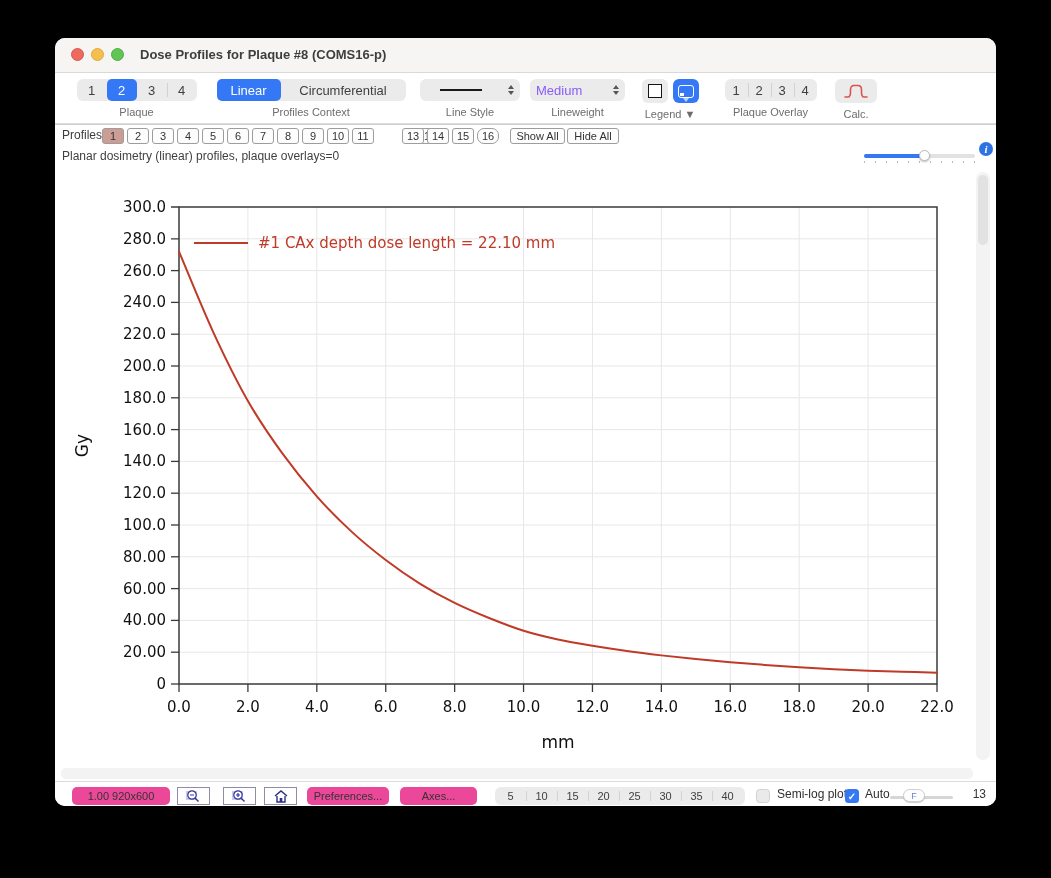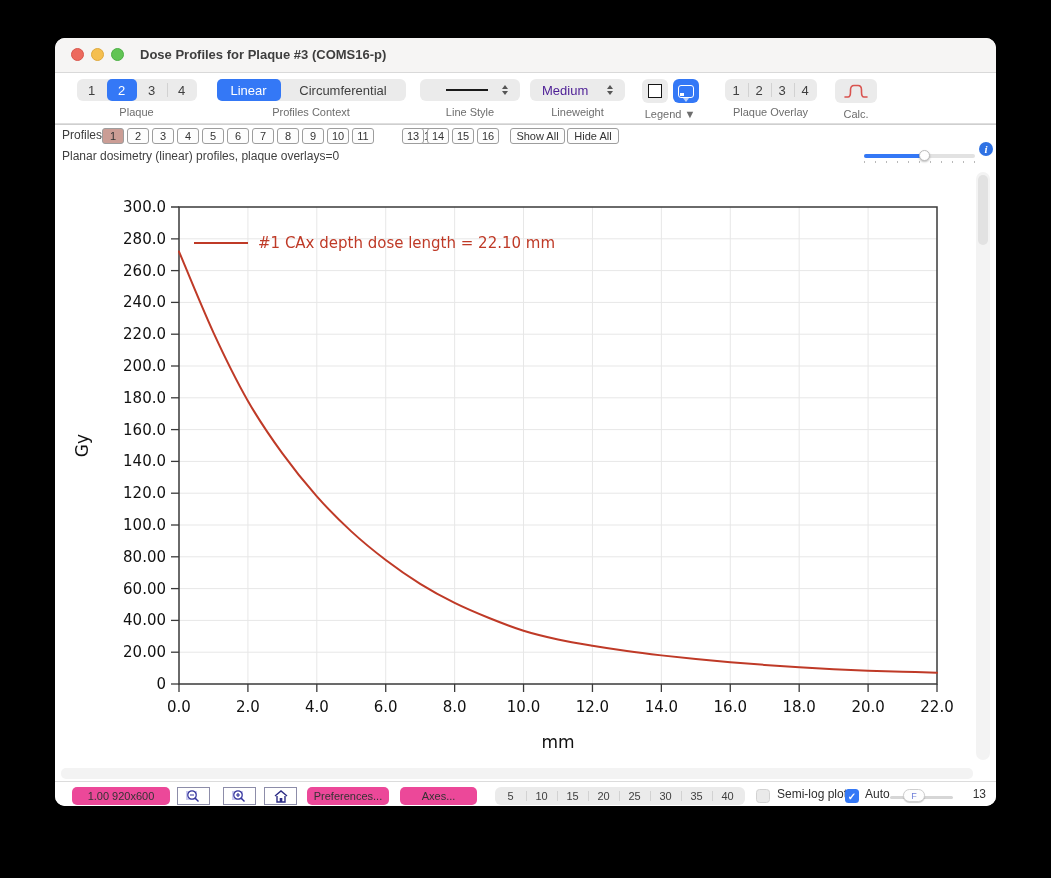--- a/index.html
+++ b/index.html
@@ -17,21 +17,21 @@
   
   .toolbar{position:absolute;left:0;top:35px;right:0;height:50px;background:#fff;border-bottom:1px solid #dedede;}
   .tgroup{position:absolute;top:6px;display:flex;flex-direction:column;align-items:center;}
   .tlabel{margin-top:5px;font-size:11px;color:#6d6d6d;white-space:nowrap;}
   .seg{display:flex;height:22px;background:#ebebeb;border-radius:6px;align-items:stretch;}
   .seg .s{display:flex;align-items:center;justify-content:center;font-size:13px;color:#3f3f3f;
           border-radius:5px;position:relative;cursor:default;}
   .seg .s.sel{background:#3478f6;color:#fff;}
   .seg .s.divider::before{content:"";position:absolute;left:0;top:4px;bottom:4px;width:1px;background:#d2d2d2;}
   .mselect{height:22px;background:#ebebeb;border-radius:6px;display:flex;align-items:center;
-           padding:0 12px;font-size:13px;color:#4c1d95;box-sizing:border-box;}
+           padding:0 6px;font-size:13px;color:#8b5cf6;box-sizing:border-box;}
   .chev{margin-left:auto;display:flex;flex-direction:column;gap:2px;padding-left:8px;}
   .chev i{display:block;width:0;height:0;border-left:3.5px solid transparent;border-right:3.5px solid transparent;}
   .chev .up{border-bottom:4px solid #555;}
   .chev .dn{border-top:4px solid #555;}
   .lineglyph{width:42px;height:2px;background:#1a1a1a;margin-left:14px;}
   .iconbtn{width:26px;height:24px;border-radius:6px;background:#ebebeb;display:flex;align-items:center;justify-content:center;position:relative;}
   .iconbtn.sel{background:#3478f6;}
   .legend-row{display:flex;gap:5px;}
   .sq-icon{width:12px;height:12px;border:1.5px solid #151515;background:#fff;}
   .legpos{width:14px;height:11px;border:1.5px solid #fff;border-radius:3px;position:relative;}
@@ -84,21 +84,21 @@
 </style>
 </head>
 <body>
 
 <div class="window">
 
   <div class="titlebar">
     <div class="tl tl-close"></div>
     <div class="tl tl-min"></div>
     <div class="tl tl-max"></div>
-    <div class="wtitle">Dose Profiles for Plaque #3 (COMS16-p)</div>
+    <div class="wtitle">Dose Profiles for Plaque #8 (COMS16-p)</div>
   </div>
 
   <div class="toolbar">
     <div class="tgroup" style="left:21px;width:121px;">
       <div class="seg" id="plaque-seg">
           <div class="s" style="width: 30px;">1</div>
           <div class="s sel" style="width: 30px;">2</div>
           <div class="s" style="width: 30px;">3</div>
           <div class="s divider" style="width: 30px;">4</div>
         </div>
@@ -175,21 +175,21 @@
         <div class="pbtn" style="left: 172px; width: 20px;">6</div>
         <div class="pbtn" style="left: 197px; width: 20px;">7</div>
         <div class="pbtn" style="left: 222px; width: 20px;">8</div>
         <div class="pbtn" style="left: 247px; width: 20px;">9</div>
         <div class="pbtn" style="left: 272px; width: 20px;">10</div>
         <div class="pbtn" style="left: 297px; width: 20px;">11</div>
         <div class="pbtn" style="left: 322px; width: 20px; margin-left: 42px;">12</div>
         <div class="pbtn" style="left: 347px; width: 20px;">13</div>
         <div class="pbtn" style="left: 372px; width: 20px;">14</div>
         <div class="pbtn" style="left: 397px; width: 20px;">15</div>
-        <div class="pbtn" style="left: 422px; width: 20px;">16</div>
+        <div class="pbtn" style="left: 422px; width: 20px; border-radius: 7px;">16</div>
       </div>
     <div class="pbtn" style="left:455px;width:53px;">Show All</div>
     <div class="pbtn" style="left:512px;width:50px;">Hide All</div>
   </div>
 
   <div class="statusbar">
     <div class="statusmsg">Planar dosimetry (linear) profiles, plaque overlays=0</div>
     <div class="opacity-label">Overlay opacity:</div>
     <div class="opacity-slider">
       <div class="opacity-fill" id="opacity-fill" style="width: 55%;"></div>

